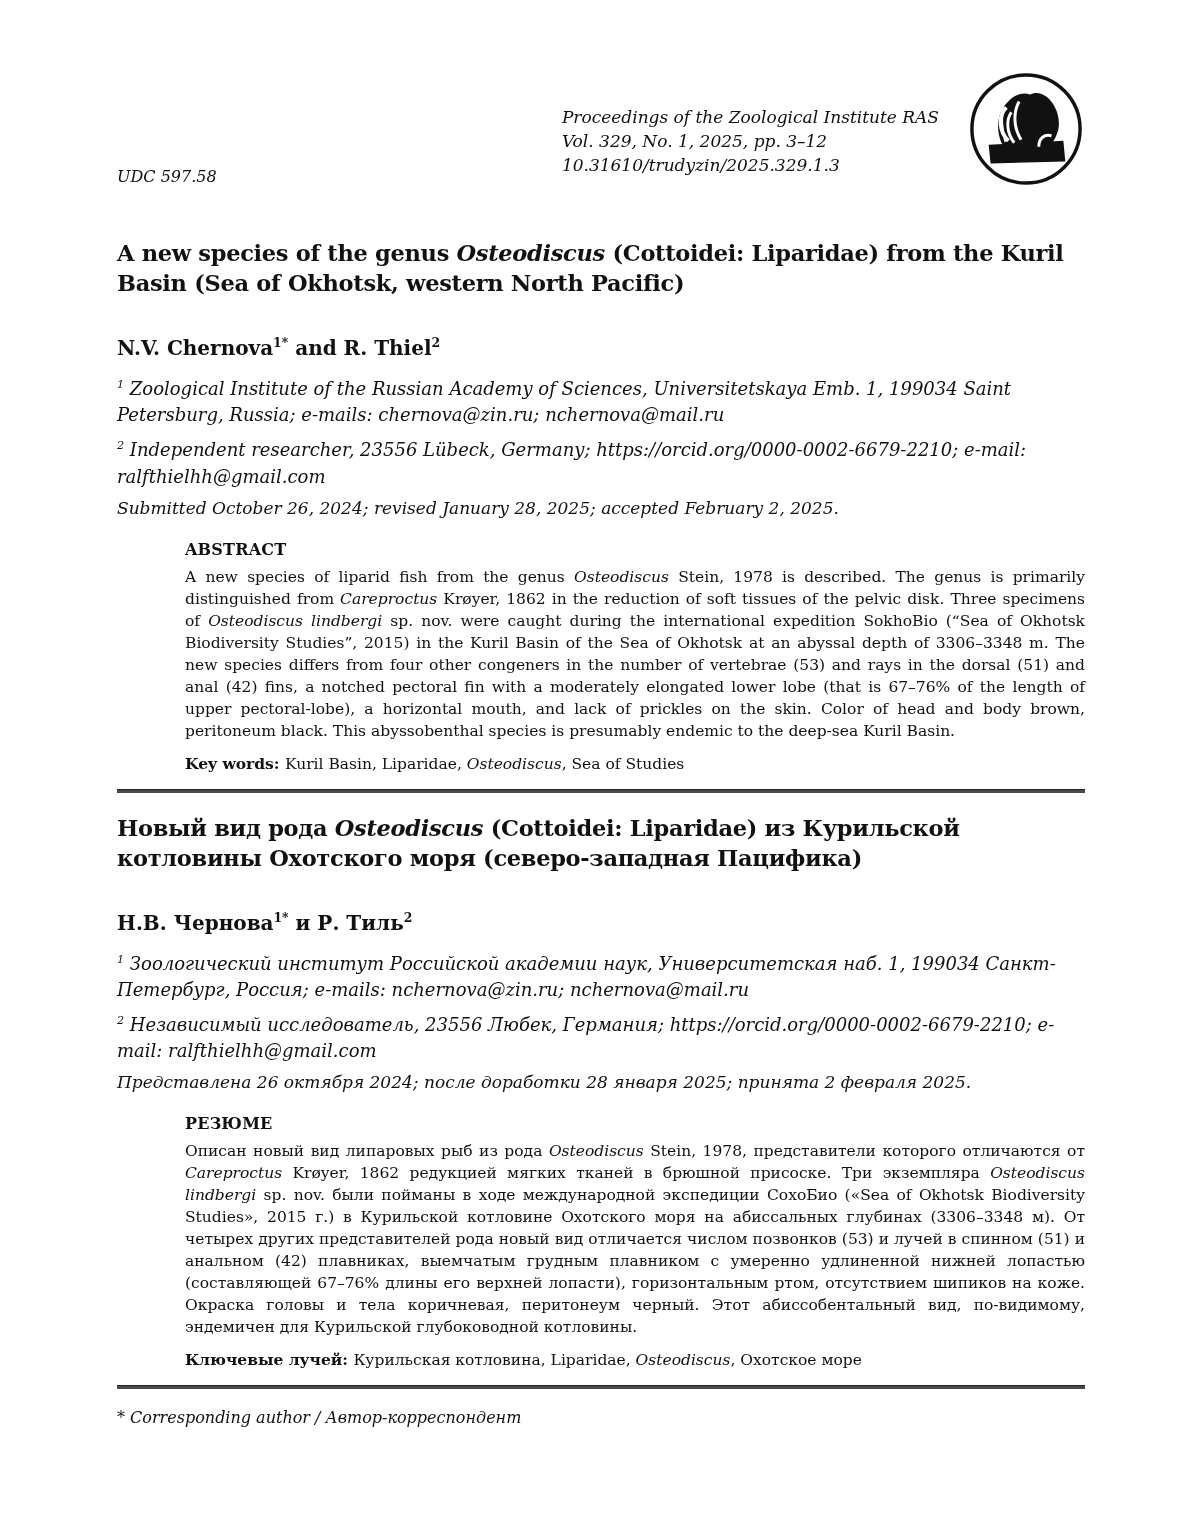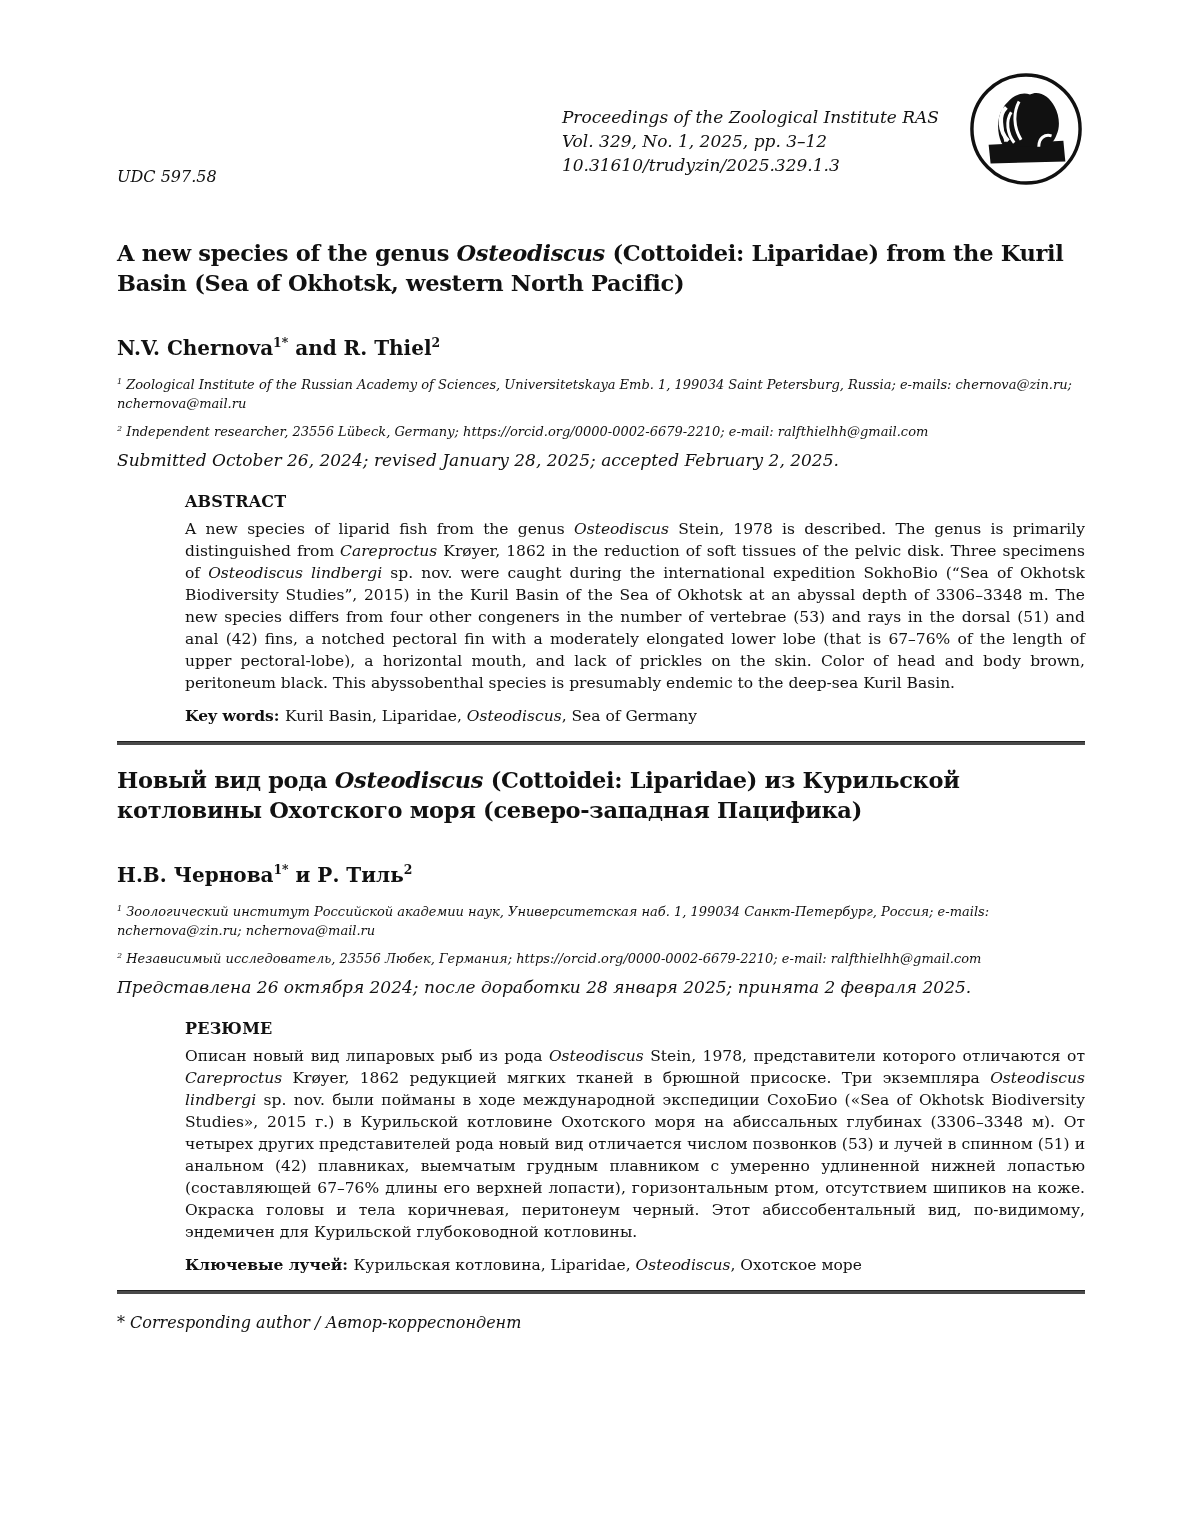--- a/index.html
+++ b/index.html
@@ -61,21 +61,21 @@
   }
   .title-ru { margin-top: 20px; }
   .authors {
     margin-top: 38px;
     font-size: 20px;
     font-weight: bold;
   }
   .affil {
     margin-top: 16px;
     font-style: italic;
-    font-size: 13px;
+    font-size: 18px;
     line-height: 1.45;
   }
   .affil + .affil { margin-top: 9px; }
   .submitted {
     margin-top: 8px;
     font-style: italic;
     font-size: 17px;
   }
   sup {
     font-size: 0.62em;
@@ -146,21 +146,21 @@
 
   <h1 class="title"><span>A new species of the genus </span><span class="seg-i">Osteodiscus</span><span> (Cottoidei: Liparidae) from the Kuril Basin (Sea of Okhotsk, western North Pacific)</span></h1>
   <div class="authors"><span>N.V. Chernova</span><sup>1*</sup><span> and R. Thiel</span><sup>2</sup></div>
   <div class="affil"><sup>1</sup><span>  Zoological Institute of the Russian Academy of Sciences, Universitetskaya Emb. 1, 199034 Saint Petersburg, Russia; e-mails: chernova@zin.ru; nchernova@mail.ru</span></div>
   <div class="affil"><sup>2</sup><span>  Independent researcher, 23556 Lübeck, Germany; https://orcid.org/0000-0002-6679-2210; e-mail: ralfthielhh@gmail.com</span></div>
   <div class="submitted">Submitted October 26, 2024; revised January 28, 2025; accepted February 2, 2025.</div>
 
   <div class="abstract-block">
     <div class="abs-heading">ABSTRACT</div>
     <p class="abs-text"><span>A new species of liparid fish from the genus </span><span class="seg-i">Osteodiscus</span><span> Stein, 1978 is described. The genus is primarily distinguished from </span><span class="seg-i">Careproctus</span><span> Krøyer, 1862 in the reduction of soft tissues of the pelvic disk. Three specimens of </span><span class="seg-i">Osteodiscus lindbergi</span><span> sp. nov. were caught during the international expedition SokhoBio (“Sea of Okhotsk Biodiversity Studies”, 2015) in the Kuril Basin of the Sea of Okhotsk at an abyssal depth of 3306–3348 m. The new species differs from four other congeners in the number of vertebrae (53) and rays in the dorsal (51) and anal (42) fins, a notched pectoral fin with a moderately elongated lower lobe (that is 67–76% of the length of upper pectoral-lobe), a horizontal mouth, and lack of prickles on the skin. Color of head and body brown, peritoneum black. This abyssobenthal species is presumably endemic to the deep-sea Kuril Basin.</span></p>
-    <p class="keywords"><span class="seg-b">Key words: </span><span>Kuril Basin, Liparidae, </span><span class="seg-i">Osteodiscus</span><span>, Sea of Germany</span></p>
+    <p class="keywords"><span class="seg-b">Key words: </span><span>Kuril Basin, Liparidae, </span><span class="seg-i">Osteodiscus</span><span>, Sea of Studies</span></p>
   </div>
 
   <div class="rule"></div>
 
   <h1 class="title title-ru"><span>Новый вид рода </span><span class="seg-i">Osteodiscus</span><span> (Cottoidei: Liparidae) из Курильской котловины Охотского моря (северо-западная Пацифика)</span></h1>
   <div class="authors"><span>Н.В. Чернова</span><sup>1*</sup><span> и Р. Тиль</span><sup>2</sup></div>
   <div class="affil"><sup>1</sup><span>  Зоологический институт Российской академии наук, Университетская наб. 1, 199034 Санкт-Петербург, Россия; e-mails: nchernova@zin.ru; nchernova@mail.ru</span></div>
   <div class="affil"><sup>2</sup><span>  Независимый исследователь, 23556 Любек, Германия; https://orcid.org/0000-0002-6679-2210; e-mail: ralfthielhh@gmail.com</span></div>
   <div class="submitted">Представлена 26 октября 2024; после доработки 28 января 2025; принята 2 февраля 2025.</div>
 

